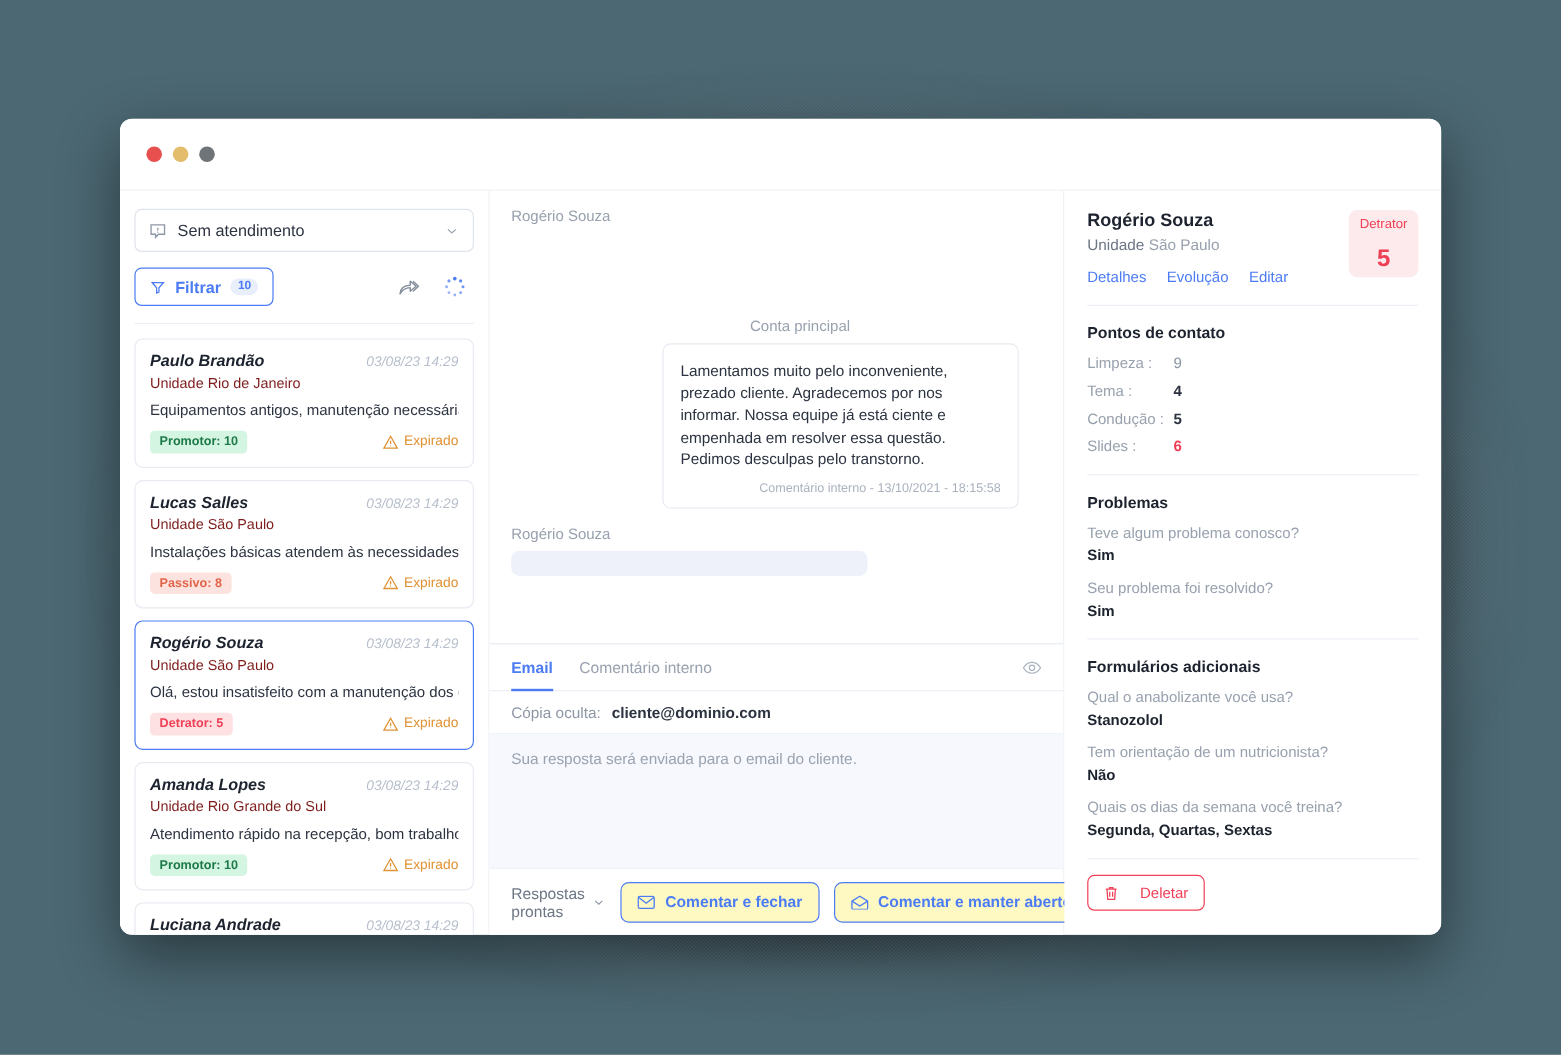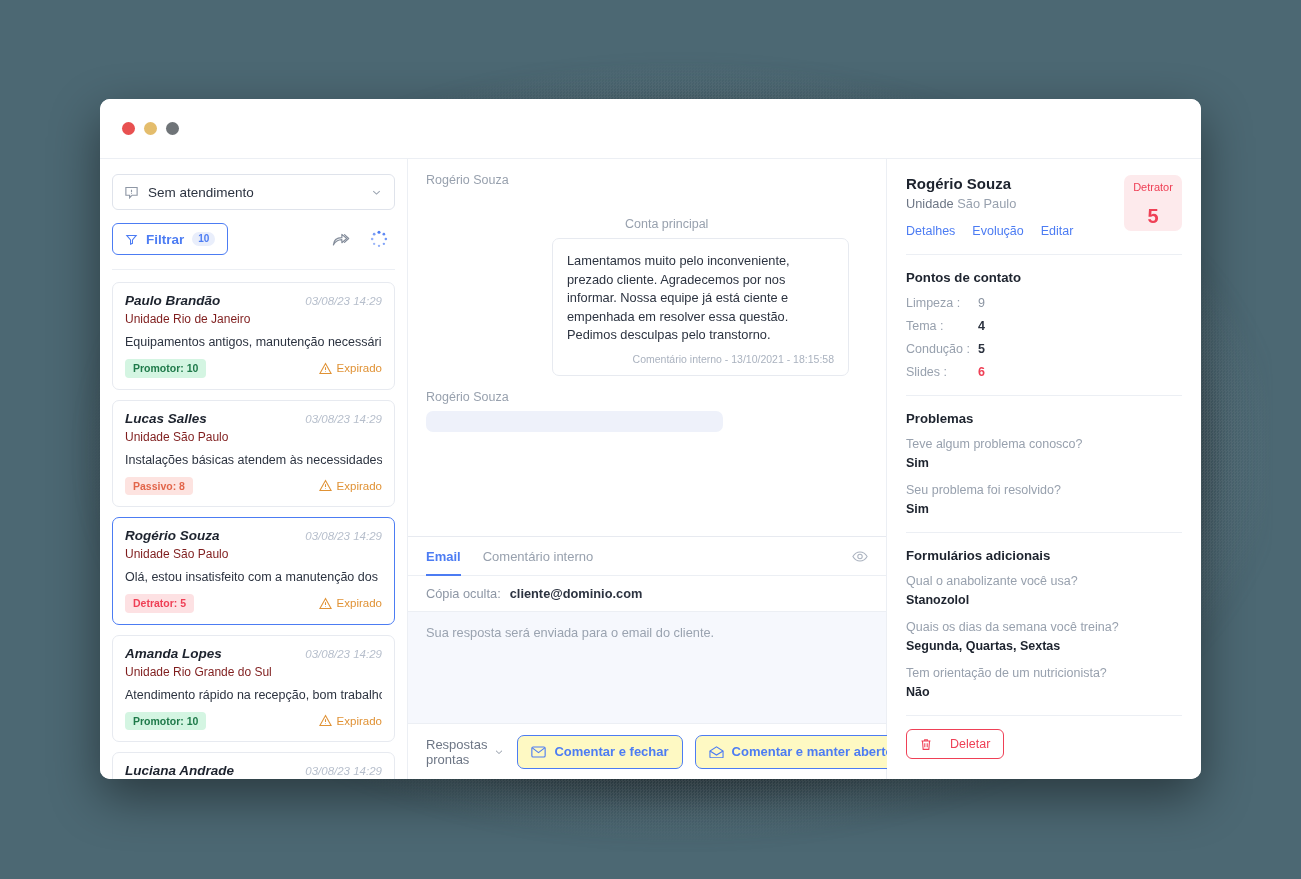--- a/index.html
+++ b/index.html
@@ -176,21 +176,21 @@
   .center {
     width: 479px;
     display: flex;
     flex-direction: column;
     border-right: 1px solid #eceff4;
     background: #fff;
   }
   .thread { flex: 1; padding: 14px 18px 0 18px; overflow: hidden; }
   .msg { margin-bottom: 14px; }
   .msg-author { font-size: 12.5px; color: #98a1ae; margin-bottom: 7px; }
-  .msg.right .msg-author { text-align: left; padding-left: 180px; }
+  .msg.right .msg-author { text-align: left; padding-left: 180px; margin-top: 48px; }
   .bubble {
     border-radius: 7px;
     padding: 13px 14px 8px 14px;
     font-size: 12.8px;
     line-height: 1.45;
     color: #2c3340;
     max-width: 297px;
   }
   .bubble.inbound { background: #eef1fa; }
   .bubble.outbound {
@@ -627,26 +627,26 @@
         </div>
 
       <div class="r-sep"></div>
       <div class="r-title">Formulários adicionais</div>
       <div id="forms-list">
           <div class="qa">
             <div class="qa-q">Qual o anabolizante você usa?</div>
             <div class="qa-a">Stanozolol</div>
           </div>
           <div class="qa">
+            <div class="qa-q">Tem orientação de um nutricionista?</div>
+            <div class="qa-a">Não</div>
+          </div>
+          <div class="qa">
             <div class="qa-q">Quais os dias da semana você treina?</div>
             <div class="qa-a">Segunda, Quartas, Sextas</div>
-          </div>
-          <div class="qa">
-            <div class="qa-q">Tem orientação de um nutricionista?</div>
-            <div class="qa-a">Não</div>
           </div>
         </div>
 
       <div class="r-sep"></div>
       <div style="margin-top:11px">
         <div class="delete-btn">
           <span>
             <svg width="12" height="13" viewBox="0 0 13 14" fill="none" stroke="#ef4056" stroke-width="1.15">
               <path d="M1.6 3.2h9.8M5 3.2V1.8h3v1.4M2.7 3.2l.7 9.1h6.2l.7-9.1"></path>
               <path d="M5.2 5.6v4.4M7.8 5.6v4.4"></path>

